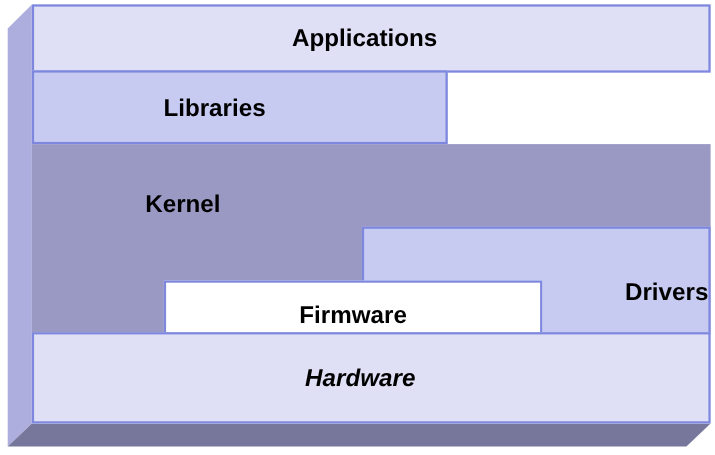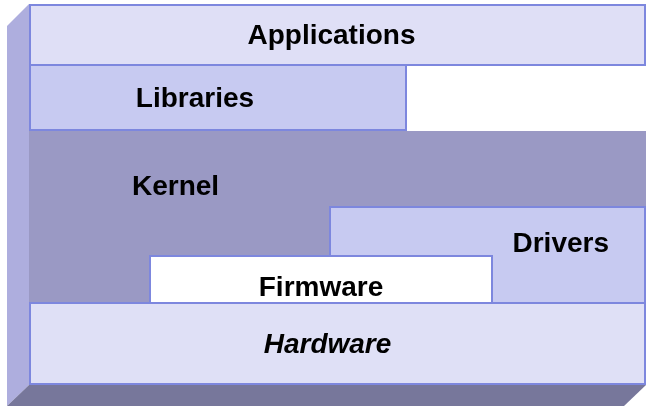--- a/index.html
+++ b/index.html
@@ -23,21 +23,21 @@
   }
   .layer {
     position: absolute;
     box-sizing: border-box;
     border: 2px solid var(--border, #7d87de);
     display: flex;
     align-items: center;
     justify-content: center;
     color: #000000;
     font-weight: bold;
-    font-size: 28px;
+    font-size: 22px;
     line-height: 26px;
   }
   .layer span { white-space: nowrap; }
 
   .layer-applications {
     left: 29px; top: 4px; width: 617px; height: 62px;
     background: var(--applications-fill, #dfdff6);
     z-index: 2;
     padding-right: 12px;
   }
@@ -54,24 +54,23 @@
     z-index: 1;
     align-items: flex-start;
     justify-content: flex-start;
     padding-top: 42px;
     padding-left: 103px;
   }
   .layer-drivers {
     left: 329px; top: 206px; width: 317px; height: 98px;
     background: var(--drivers-fill, #c7caf1);
     z-index: 2;
-    align-items: flex-start;
+    align-items: center;
     justify-content: flex-end;
     padding-top: 22px;
-    padding-right: 35px;
   }
   .layer-firmware {
     left: 149px; top: 255px; width: 344px; height: 63px;
     background: var(--firmware-fill, #ffffff);
     z-index: 3;
   }
   .layer-hardware {
     left: 29px; top: 302px; width: 617px; height: 83px;
     background: var(--hardware-fill, #dfe0f6);
     z-index: 4;

